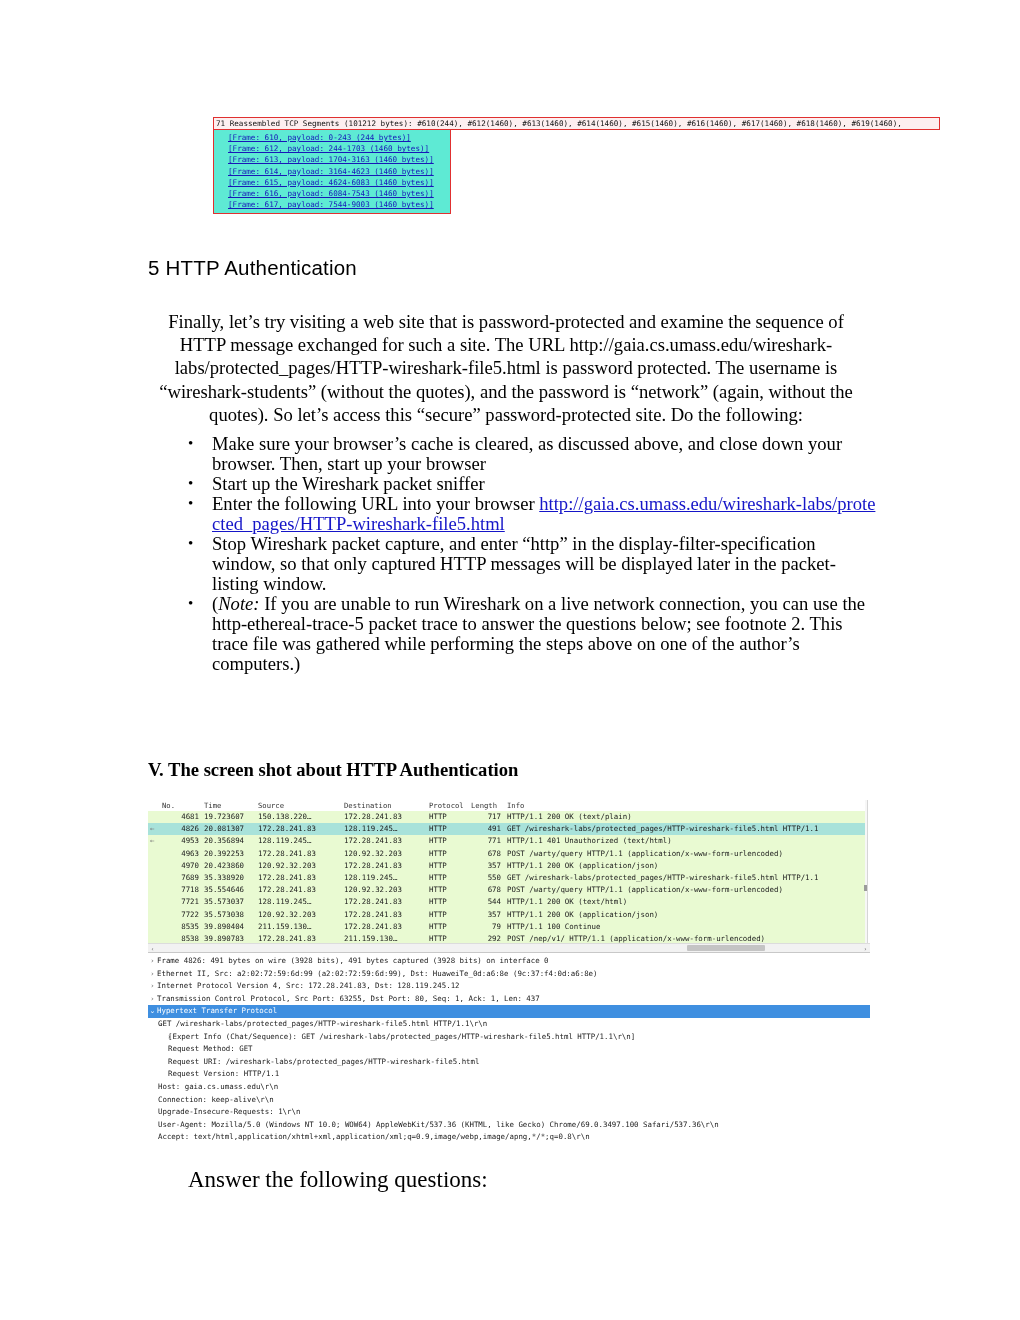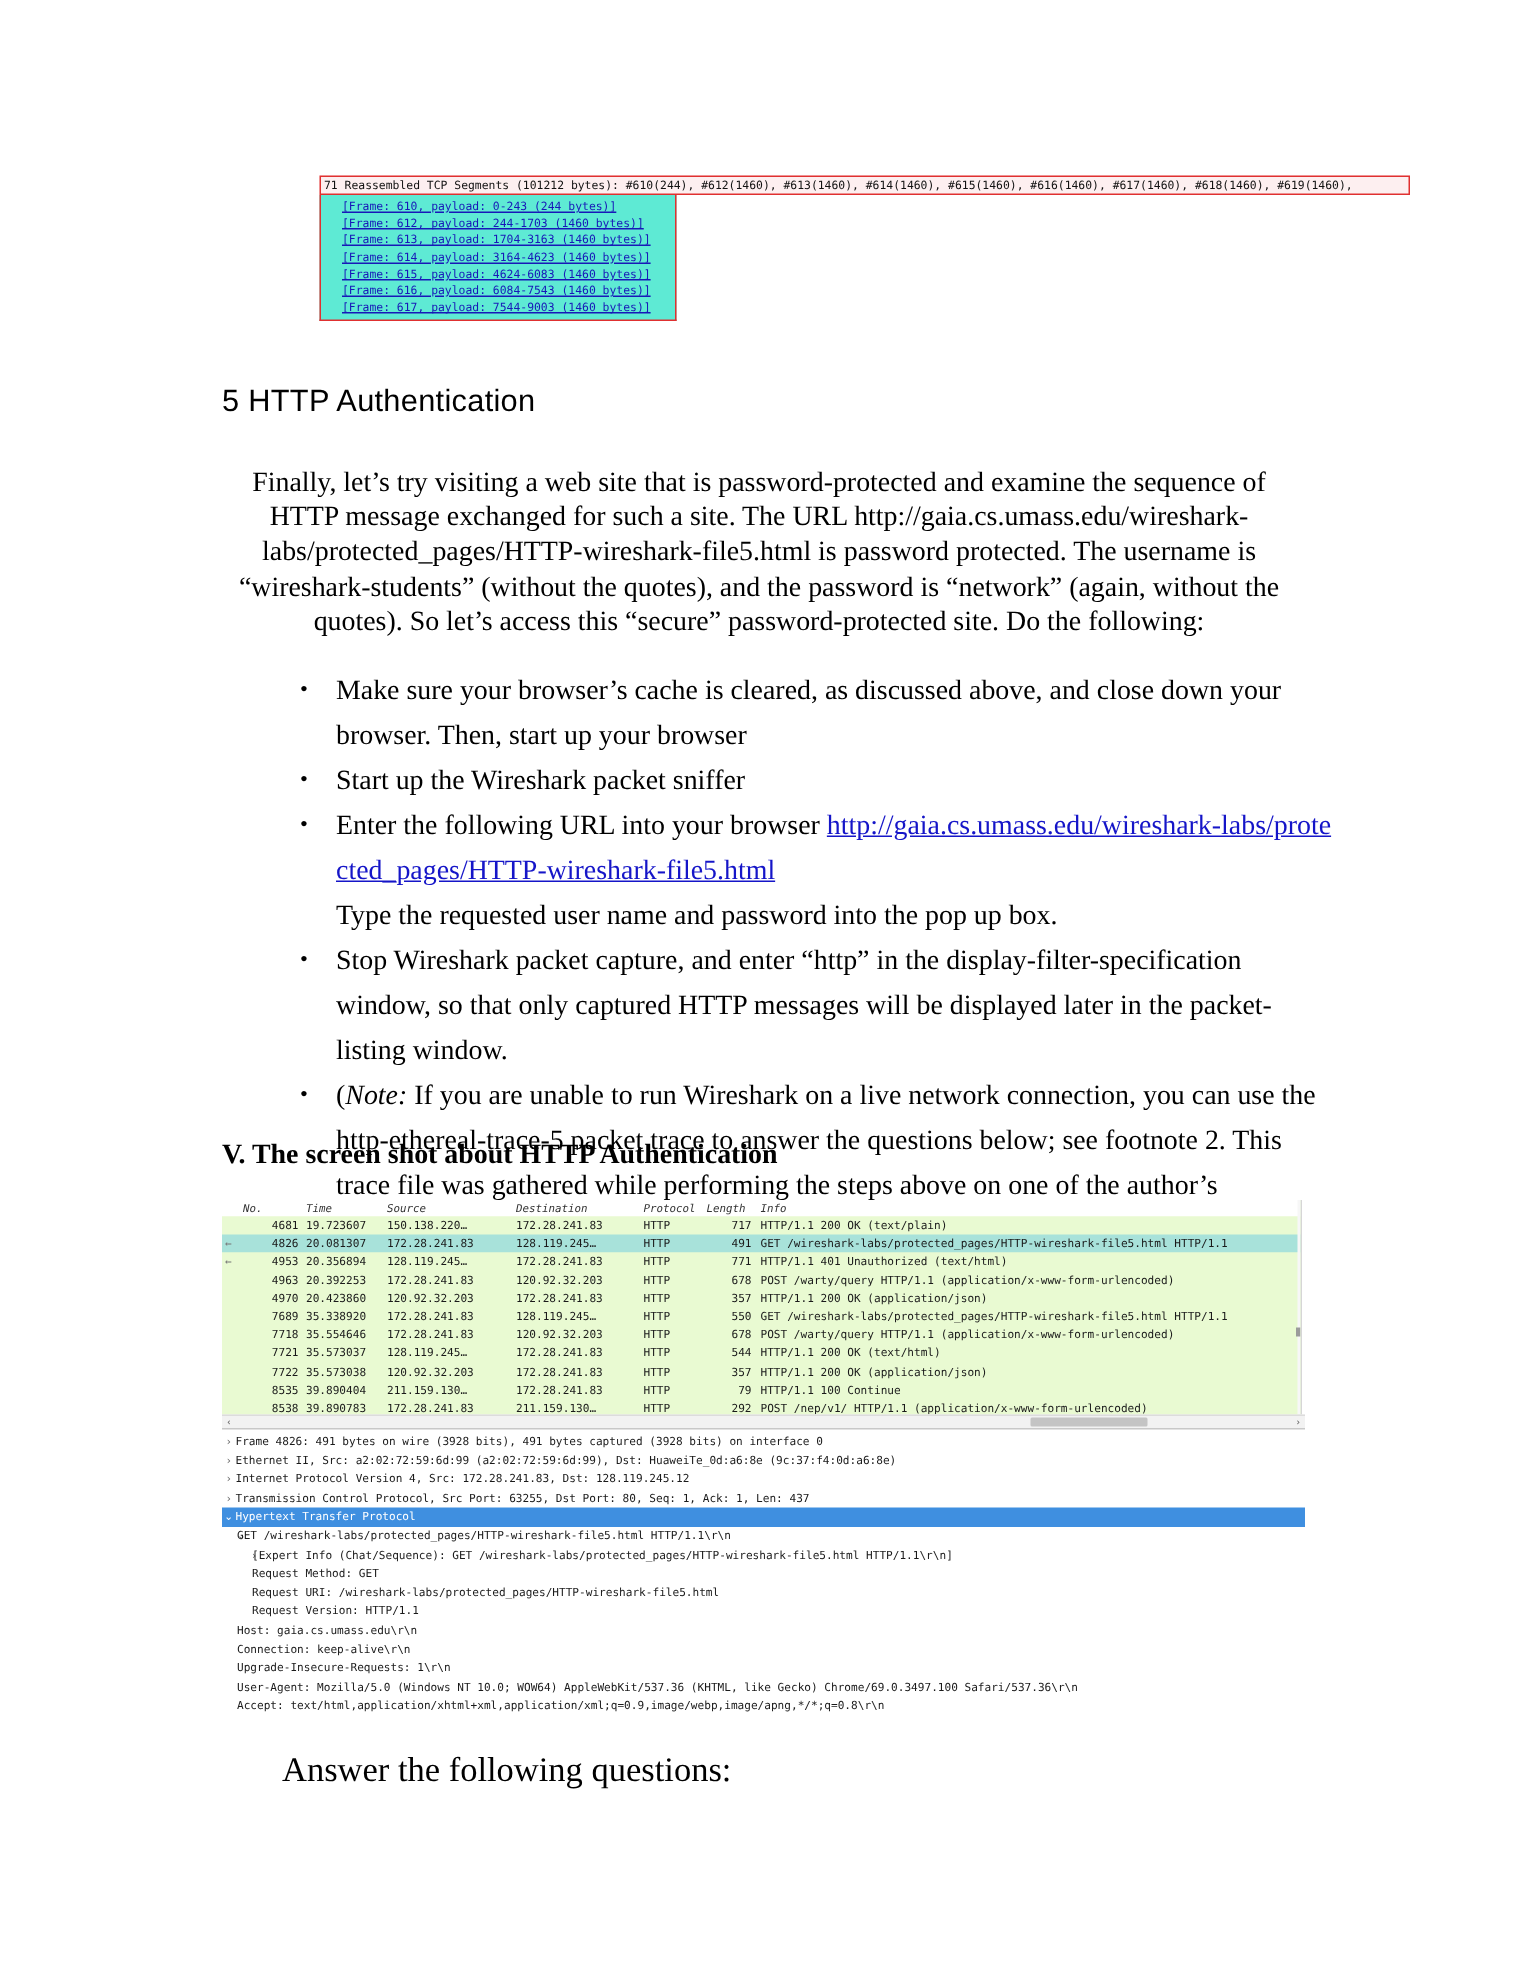--- a/index.html
+++ b/index.html
@@ -65,25 +65,25 @@
     width: 716px;
     font-size: 18.6px;
     line-height: 23.4px;
     text-align: center;
   }
   #bullet-list {
     position: absolute;
     left: 177px;
     top: 430px;
     width: 700px;
-    margin: 16px;
+    margin: 4px;
     padding: 0;
     list-style: none;
     font-size: 18.6px;
-    line-height: 30px;
+    line-height: 20px;
   }
   #bullet-list > li {
     position: relative;
     padding-left: 31px;
     margin-bottom: 0px;
   }
   #bullet-list > li::before {
     content: "\2022";
     position: absolute;
     left: 7px;
@@ -141,21 +141,20 @@
     overflow: hidden;
   }
   .pl-headerrow {
     display: flex;
     height: 11px;
     line-height: 11px;
     background: #ffffff;
     color: #333;
     font-size: 7.2px;
     padding-left: 2px;
-    font-style: italic;
   }
   .pl-headerrow > div { overflow: hidden; white-space: nowrap; }
   .pl-row {
     display: flex;
     height: 12.2px;
     line-height: 12.2px;
     white-space: nowrap;
     background: #e9fad2;
     padding-left: 2px;
   }
@@ -272,21 +271,20 @@
 
 <ul id="bullet-list">
   <li>
     <span>Make sure your browser’s cache is cleared, as discussed above, and close down your browser.  Then, start up your browser</span>
   </li>
   <li>
     <span>Start up the Wireshark packet sniffer</span>
   </li>
   <li>
     <span>Enter the following URL into your browser </span><a class="inline-link" href="#">http://gaia.cs.umass.edu/wireshark-labs/protected_pages/HTTP-wireshark-file5.html</a><br>
-    <span>Type the requested user name and password into the pop up box.</span>
   </li>
   <li>
     <span>Stop Wireshark packet capture, and enter “http” in the display-filter-specification window, so that only captured HTTP messages will be displayed later in the packet-listing window.</span>
   </li>
   <li>
     <span>(</span><i>Note:</i><span>  If you are unable to run Wireshark on a live network connection, you can use the http-ethereal-trace-5 packet trace to answer the questions below; see footnote 2. This trace file was gathered while performing the steps above on one of the author’s computers.)</span>
   </li>
 </ul>
 
 <div id="roman-heading">V. The screen shot about HTTP Authentication</div>

